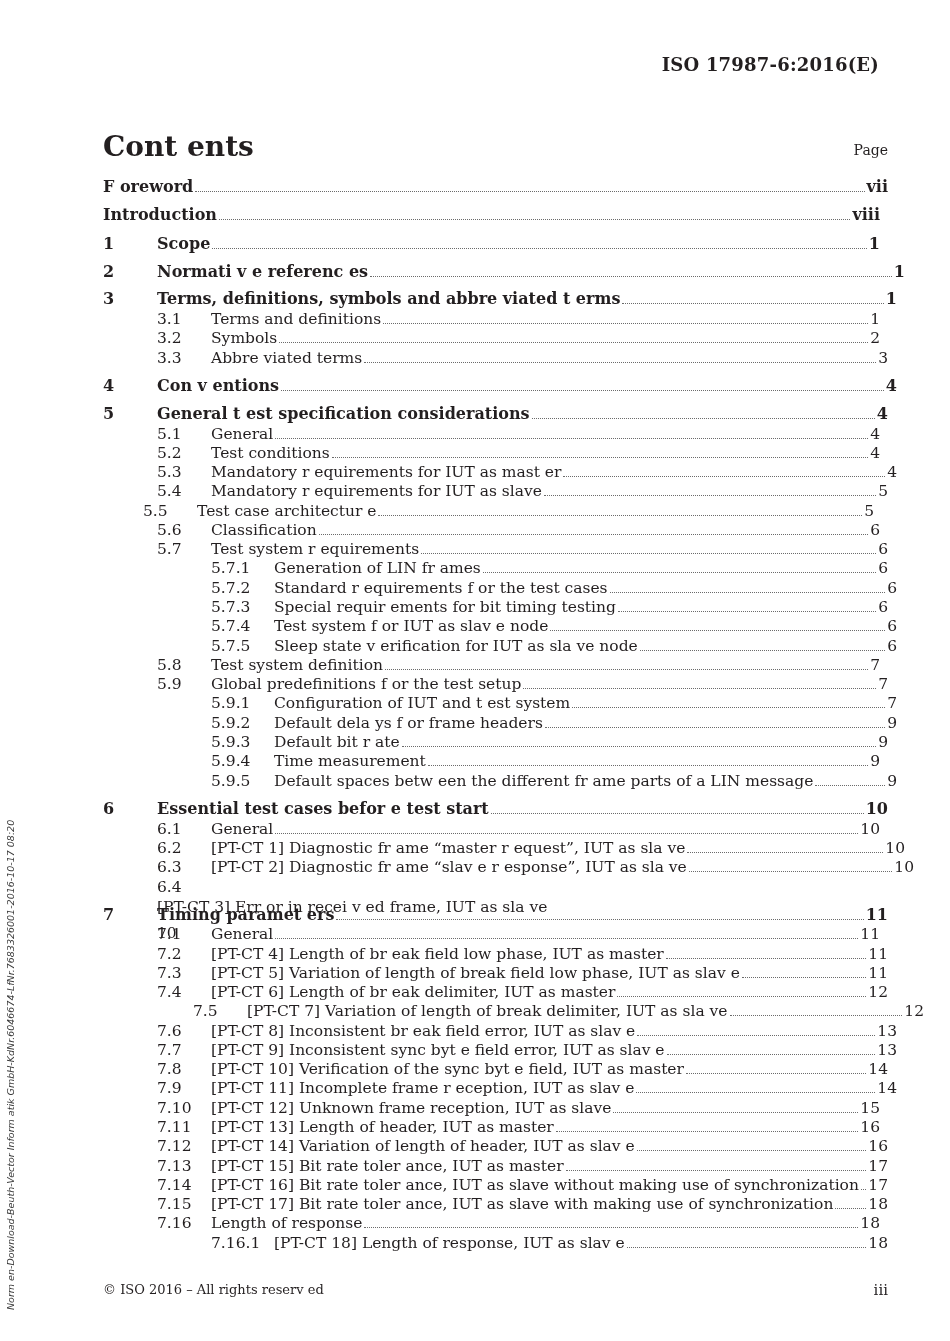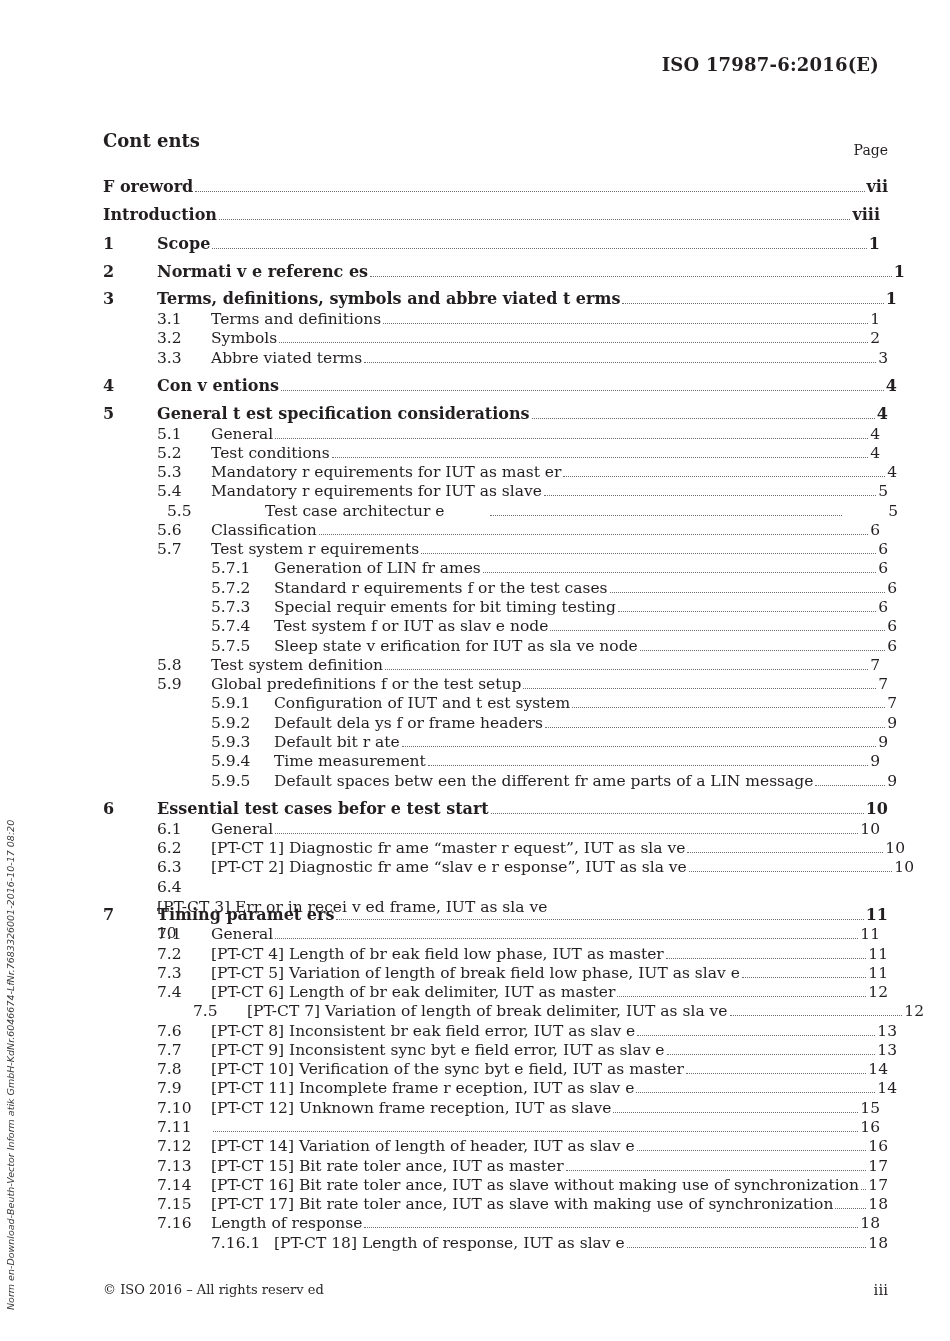--- a/index.html
+++ b/index.html
@@ -7,21 +7,21 @@
     width: 950px; height: 1341px; position: relative; overflow: hidden;
     font-family: "DejaVu Serif", "Liberation Serif", serif;
     color: #231f20;
   }
   .doc-id {
     position: absolute; top: 54px; right: 71px;
     font-weight: bold; font-size: 18px; letter-spacing: 0.2px;
   }
   .toc-title {
     position: absolute; left: 103px; top: 130px;
-    font-weight: bold; font-size: 18px;
+    font-weight: bold; font-size: 28px;
   }
   .page-label {
     position: absolute; right: 62px; top: 142px;
     font-size: 14px;
   }
   .toc {
     position: absolute; left: 103px; top: 0; width: 812px;
   }
   .row {
     position: absolute; display: flex; align-items: baseline;
@@ -136,21 +136,21 @@
       <span class="title">Mandatory r equirements for IUT as mast er</span>
       <span class="leader"></span>
       <span class="pg">4</span>
     </div>
     <div class="row l1" style="left: 54px; top: 481px; width: 731px;">
       <span class="num">5.4</span>
       <span class="title">Mandatory r equirements for IUT as slave</span>
       <span class="leader"></span>
       <span class="pg">5</span>
     </div>
-    <div class="row l1" style="left: 64px; top: 501px; width: 731px; gap: 44px;">
+    <div class="row l1" style="left: 40px; top: 501px; width: 731px;">
       <span class="num">5.5</span>
       <span class="title">Test case architectur e</span>
       <span class="leader"></span>
       <span class="pg">5</span>
     </div>
     <div class="row l1" style="left: 54px; top: 520px; width: 723px;">
       <span class="num">5.6</span>
       <span class="title">Classification</span>
       <span class="leader"></span>
       <span class="pg">6</span>
@@ -324,20 +324,21 @@
       <span class="pg">14</span>
     </div>
     <div class="row l1" style="left: 54px; top: 1098px; width: 723px;">
       <span class="num">7.10</span>
       <span class="title">[PT-CT 12] Unknown frame reception, IUT as slave</span>
       <span class="leader"></span>
       <span class="pg">15</span>
     </div>
     <div class="row l1" style="left: 54px; top: 1117px; width: 723px;">
       <span class="num">7.11</span>
+      <span class="title">[PT-CT 13] Length of header, IUT as master</span>
       <span class="leader"></span>
       <span class="pg">16</span>
     </div>
     <div class="row l1" style="left: 54px; top: 1136px; width: 731px;">
       <span class="num">7.12</span>
       <span class="title">[PT-CT 14] Variation of length of header, IUT as slav e</span>
       <span class="leader"></span>
       <span class="pg">16</span>
     </div>
     <div class="row l1" style="left: 54px; top: 1156px; width: 731px;">

